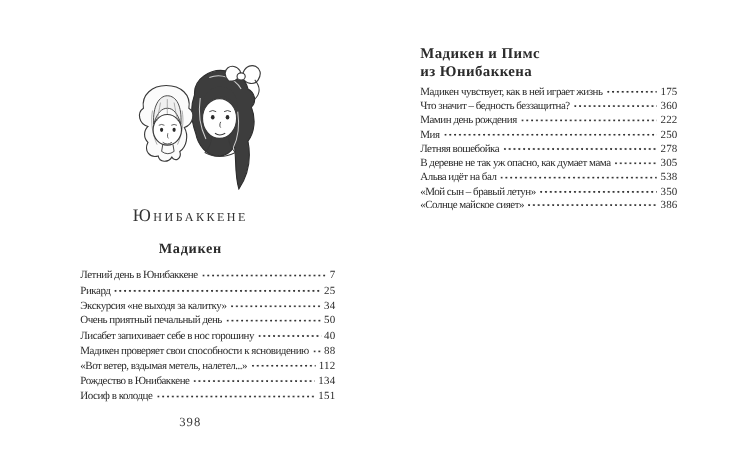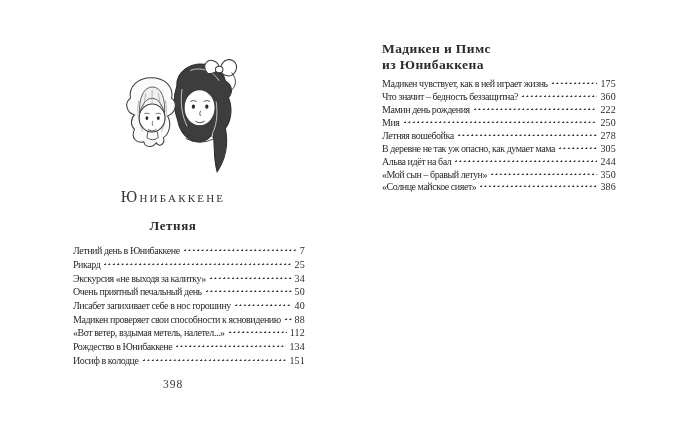--- a/index.html
+++ b/index.html
@@ -104,21 +104,21 @@
           <path d="M25.5 54 Q28 52.5 30.5 54 M36.5 54 Q39 52.5 41.5 54" fill="none" stroke="#3a3a3a" stroke-width="0.7"></path>
           <path d="M33.5 61 C33 63 33 64.5 34 65.5" fill="none" stroke="#3a3a3a" stroke-width="0.7"></path>
           <path d="M29 69 Q33 72 37 69" fill="none" stroke="#3a3a3a" stroke-width="0.8"></path>
           <path d="M29 71 L28 77 M38 71 L39 77 M28 77 Q33.5 81 39 77" fill="none" stroke="#3a3a3a" stroke-width="0.8"></path>
         </g>
       </svg>
     </div>
 
     <div class="contents-heading">Юнибаккене</div>
 
-    <div class="left-section-title">Летняя</div>
+    <div class="left-section-title">Мадикен</div>
 
     <div class="toc toc--left">
         <div class="toc-row">
           <span class="toc-title">Летний день в Юнибаккене</span>
           <span class="toc-dots"></span>
           <span class="toc-page">7</span>
         </div>
         <div class="toc-row">
           <span class="toc-title">Рикард</span>
           <span class="toc-dots"></span>
@@ -197,21 +197,21 @@
           <span class="toc-page">278</span>
         </div>
         <div class="toc-row">
           <span class="toc-title">В деревне не так уж опасно, как думает мама</span>
           <span class="toc-dots"></span>
           <span class="toc-page">305</span>
         </div>
         <div class="toc-row">
           <span class="toc-title">Альва идёт на бал</span>
           <span class="toc-dots"></span>
-          <span class="toc-page">244</span>
+          <span class="toc-page">538</span>
         </div>
         <div class="toc-row">
           <span class="toc-title">«Мой сын – бравый летун»</span>
           <span class="toc-dots"></span>
           <span class="toc-page">350</span>
         </div>
         <div class="toc-row">
           <span class="toc-title">«Солнце майское сияет»</span>
           <span class="toc-dots"></span>
           <span class="toc-page">386</span>

